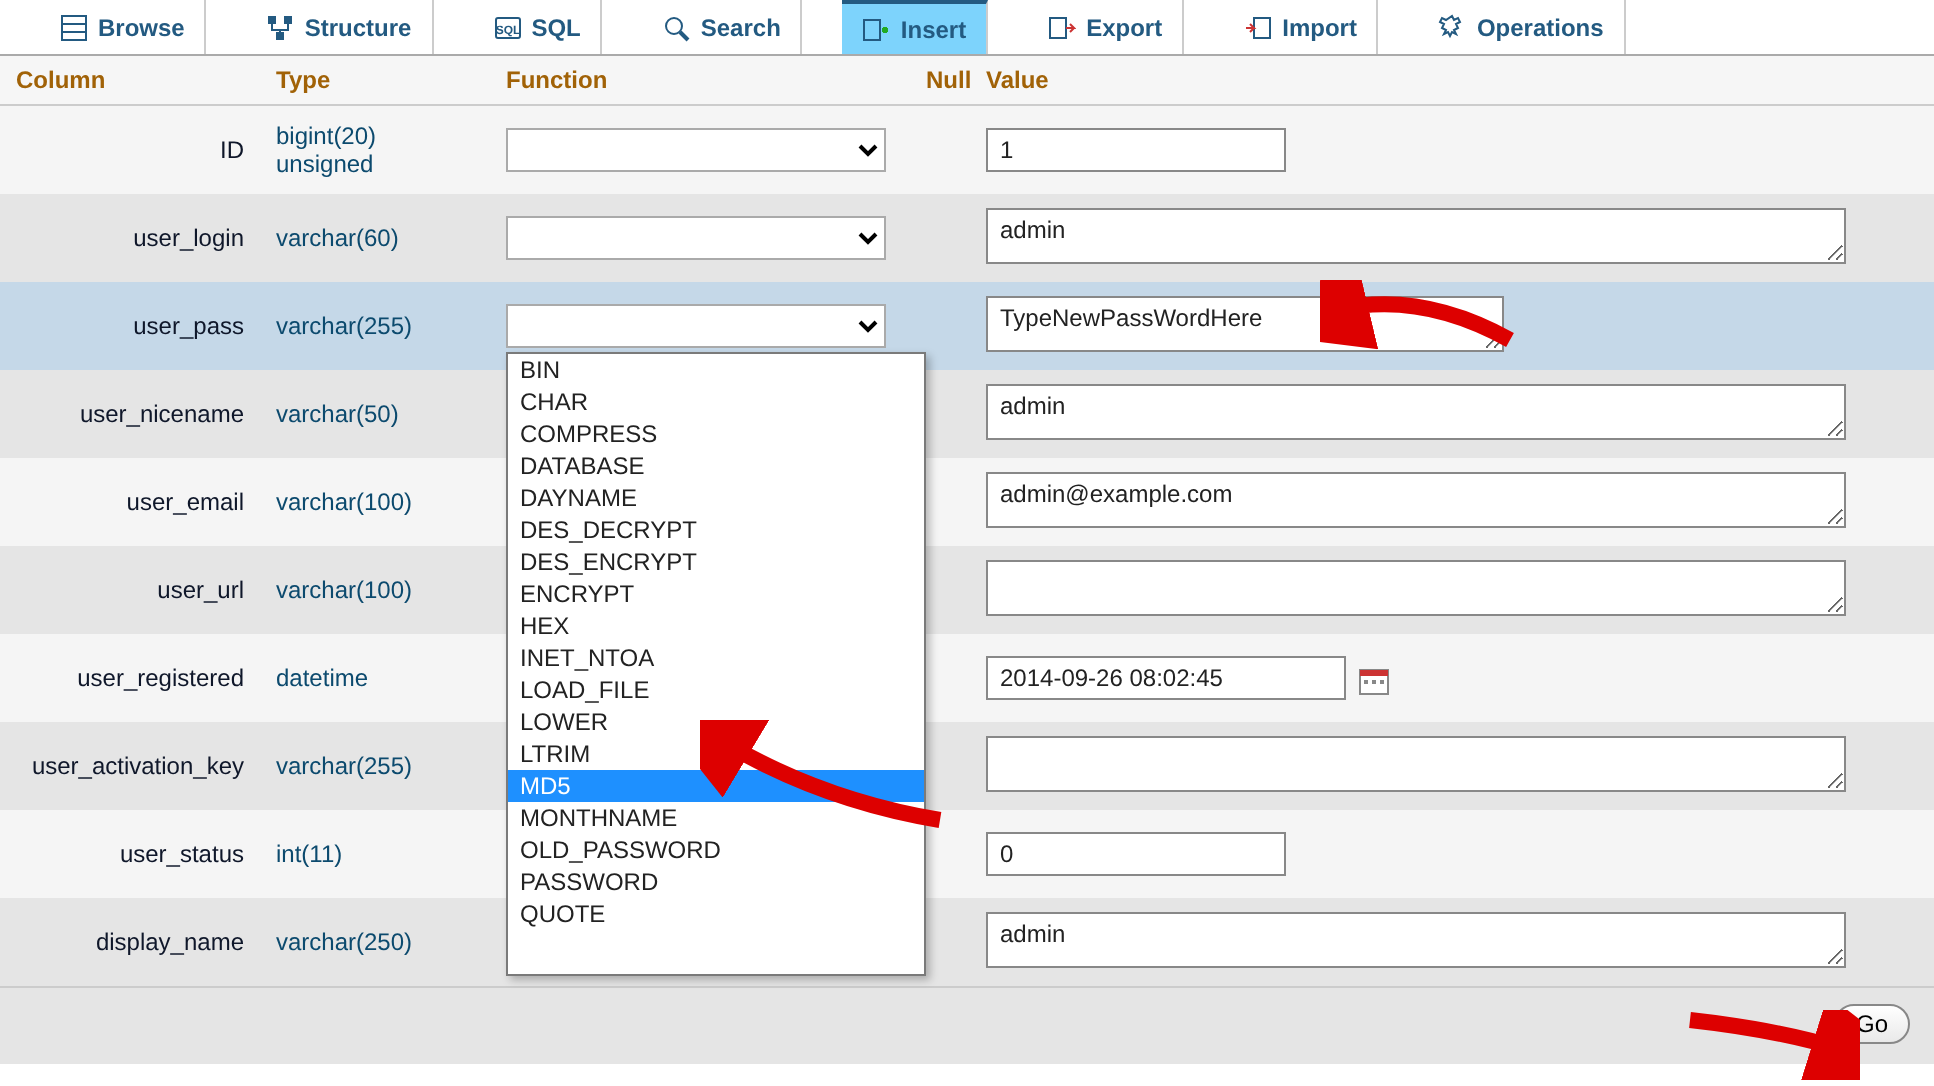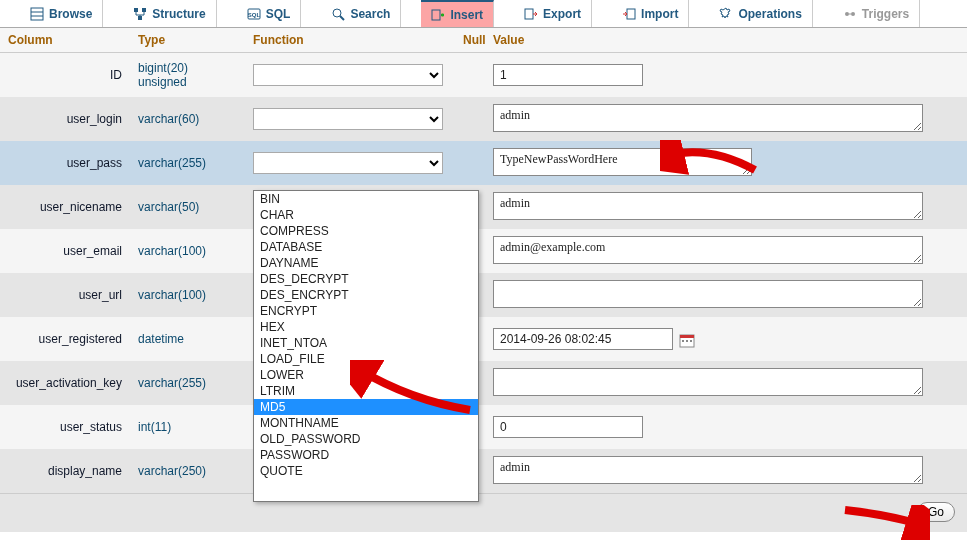--- a/index.html
+++ b/index.html
@@ -10,21 +10,21 @@
   
   .tabbar {
     display: flex; border-bottom: 1px solid #aaa; background: #fff;
     height: 28px; align-items: stretch;
   }
   .tab {
     display: flex; align-items: center; gap: 5px; padding: 4px 10px;
     border-right: 1px solid #ccc; color: #235a81; cursor: pointer;
     font-size: 12px; font-weight: bold; margin-left: 20px;
   }
-  .tab.active { background: #fca5a5; border-top: 2px solid #235a81; }
+  .tab.active { background: #7dd3fc; border-top: 2px solid #235a81; }
   .tab.disabled { color: #999; }
   .tab-icon { width: 14px; height: 14px; display: inline-flex; align-items: center; justify-content: center; }
 
   
   .hdr {
     display: flex; background: #f6f6f6; border-bottom: 1px solid #ccc;
     font-weight: bold; color: #a16207;
   }
   .hdr > div { padding: 5px 8px; }
   .col-column { width: 130px; }
@@ -50,28 +50,28 @@
 
   select.funcsel {
     width: 190px; height: 22px; border: 1px solid #aaa; background: #fff;
   }
   input.val, textarea.val {
     border: 1px solid #888; padding: 3px 6px; font-size: 12px;
     background: #fff; color: #222;
   }
   input.val.short { width: 150px; }
   input.val.mid   { width: 180px; }
-  textarea.val    { width: 430px; height: 28px; resize: both; font-family: Liberation Serif, serif; }
+  textarea.val    { width: 430px; height: 28px; resize: both; font-family: Liberation Sans, sans-serif; }
   textarea.val.pw { width: 259px; }
 
   .cal-icon { display:inline-block; width:16px; height:16px; vertical-align:middle; margin-left:6px; }
 
   
   .dropdown {
-    position: absolute; left: 8px; top: 44px; width: 226px; height: 312px;
+    position: absolute; left: 8px; top: 30px; width: 210px; height: 312px;
     background: #fff; border: 1px solid #7a7a7a; overflow-y: scroll;
     z-index: 50; box-shadow: 2px 2px 4px rgba(0,0,0,0.25);
   }
   .dropdown .opt {
     padding: 1px 6px; font-size: 12px; white-space: nowrap; cursor: default;
   }
   .dropdown .opt.selected { background: #1e90ff; color: #fff; }
 
   
   .footer {
@@ -158,30 +158,20 @@
       </span>
       <span>Import</span>
     </div>
     <div class="tab">
       <span class="tab-icon">
         <svg width="14" height="14">
           <path d="M7 1 l1 2 2-1 1 2-2 1 1 2-2 1 1 2-2-1-1 2-1-2-2 1 1-2-2-1 1-2-2-1 1-2 2 1z" fill="none" stroke="#235a81"></path>
         </svg>
       </span>
       <span>Operations</span>
-    </div>
-    <div class="tab disabled">
-      <span class="tab-icon">
-        <svg width="14" height="14">
-          <circle cx="4" cy="7" r="2" fill="#999"></circle>
-          <circle cx="10" cy="7" r="2" fill="#999"></circle>
-          <line x1="6" y1="7" x2="8" y2="7" stroke="#999"></line>
-        </svg>
-      </span>
-      <span>Triggers</span>
     </div>
   </div>
 
 <div class="hdr">
   <div class="col-column">Column</div>
   <div class="col-type">Type</div>
   <div class="col-func">Function</div>
   <div class="col-null">Null</div>
   <div class="col-value">Value</div>
 </div>

